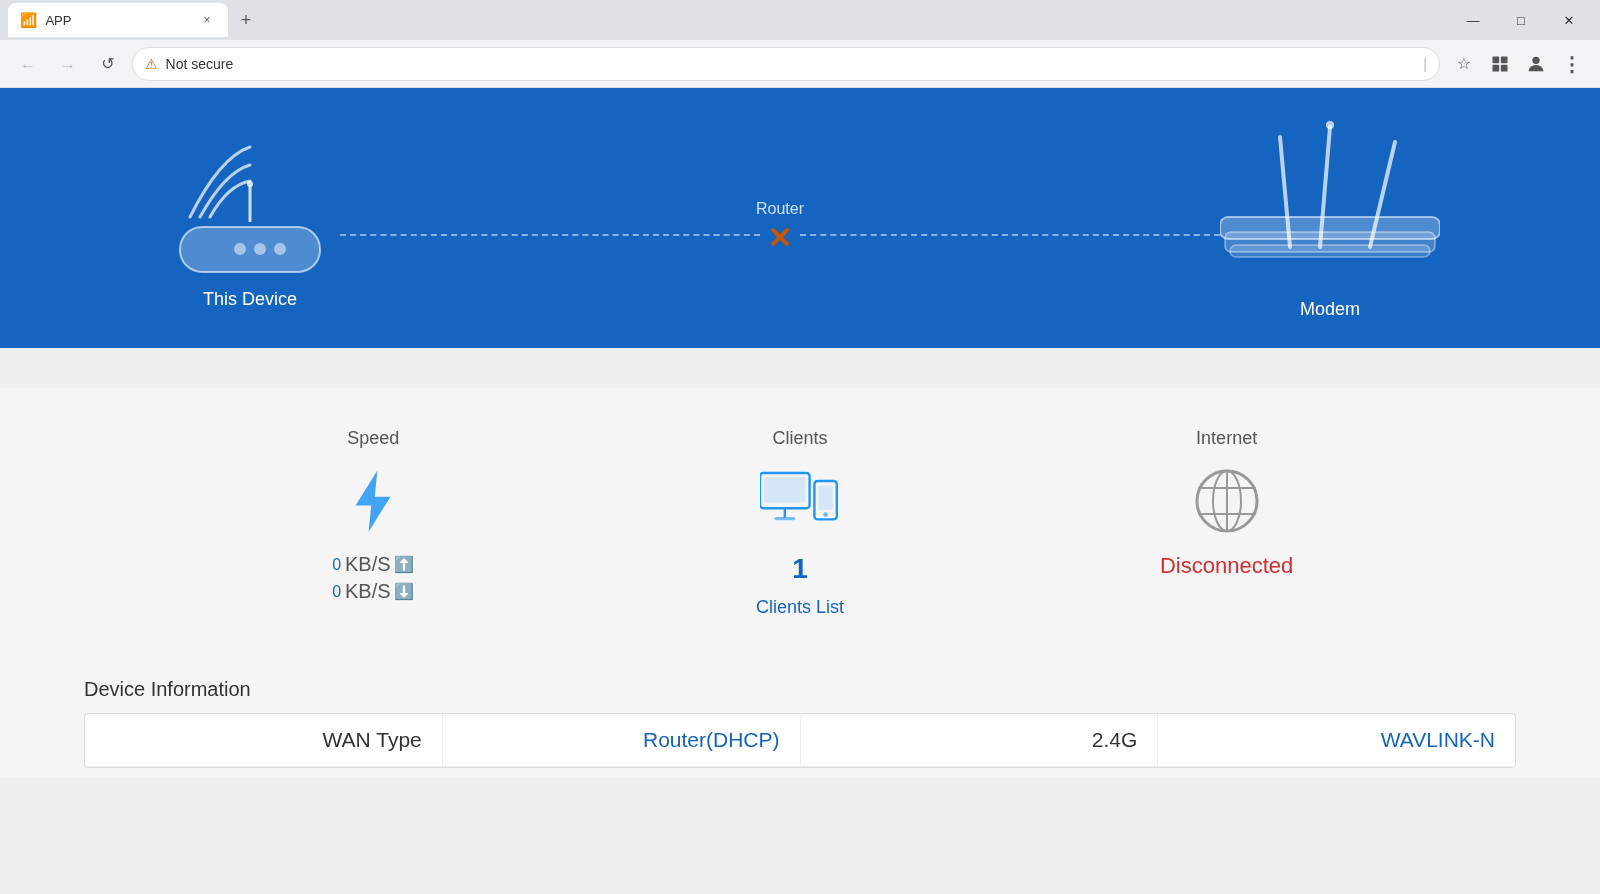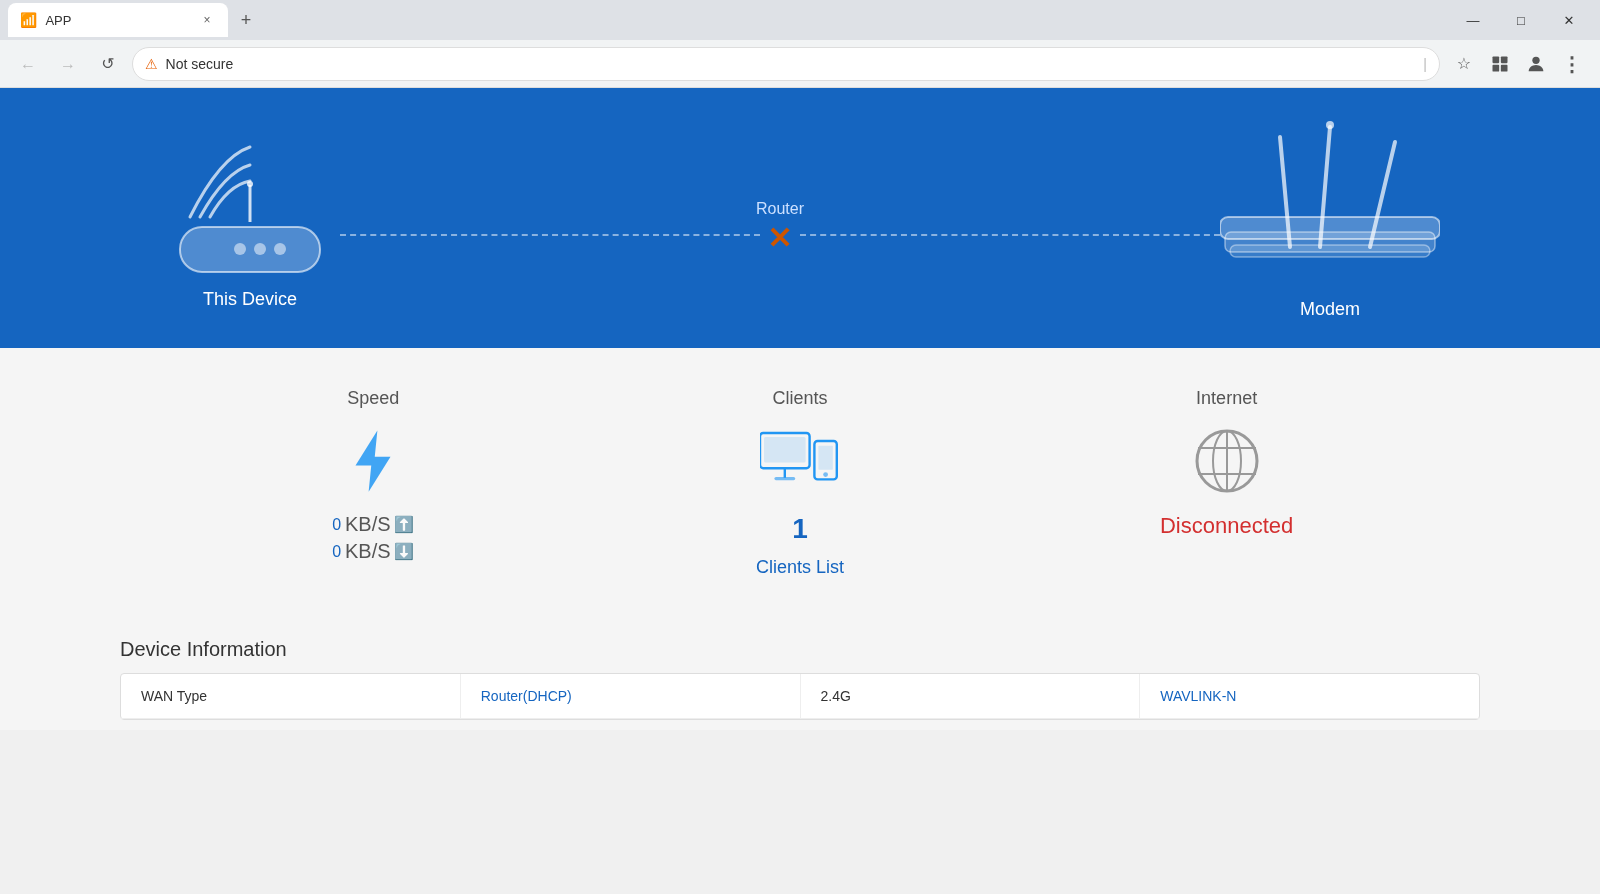--- a/index.html
+++ b/index.html
@@ -96,20 +96,21 @@
       flex: 1;
       position: relative;
     }
 
     
     .stats-section {
       display: flex;
       justify-content: space-around;
       padding: 40px 160px;
       background: #f5f5f5;
+      margin-top: 40px;
     }
     .stat-card {
       display: flex; flex-direction: column; align-items: center; gap: 12px;
       min-width: 200px;
     }
     .stat-title { font-size: 18px; color: #555; }
     .stat-icon-area { width: 80px; height: 80px; display:flex; align-items:center; justify-content:center; }
     .speed-values { display:flex; flex-direction:column; align-items: flex-start; gap:4px; }
     .speed-row { display:flex; align-items:center; gap:4px; font-size: 16px; }
     .speed-zero { color: #1565c0; font-size: 16px; }
@@ -124,37 +125,38 @@
     .globe-icon { width: 70px; height: 70px; }
 
     
     .lightning-icon { width: 60px; height: 70px; }
 
     
     .clients-icon { width: 90px; height: 70px; }
 
     
     .device-info-section {
-      padding: 20px 120px 10px;
+      padding: 20px 84px 10px;
       background: #f5f5f5;
     }
     .device-info-title { font-size: 20px; color: #333; margin-bottom: 12px; }
     .device-info-table {
       width: 100%;
       border: 1px solid #ddd;
       border-radius: 4px;
       background: #fff;
     }
     .table-row {
       display: flex;
       border-bottom: 1px solid #eee;
     }
     .table-cell {
-      flex: 1; padding: 14px 20px; font-size: 14px; color: #333;
+      flex: 1; padding: 14px 20px; font-size: 21px; color: #333;
       border-right: 1px solid #eee;
+      text-align: right;
     }
     .table-cell:last-child { border-right: none; }
     .table-cell.blue { color: #1565c0; }
   </style>
 </head>
 <body>
 
 <div class="browser-title-bar">
   <div class="browser-tab">
     <span class="tab-wifi-icon">📶</span>

